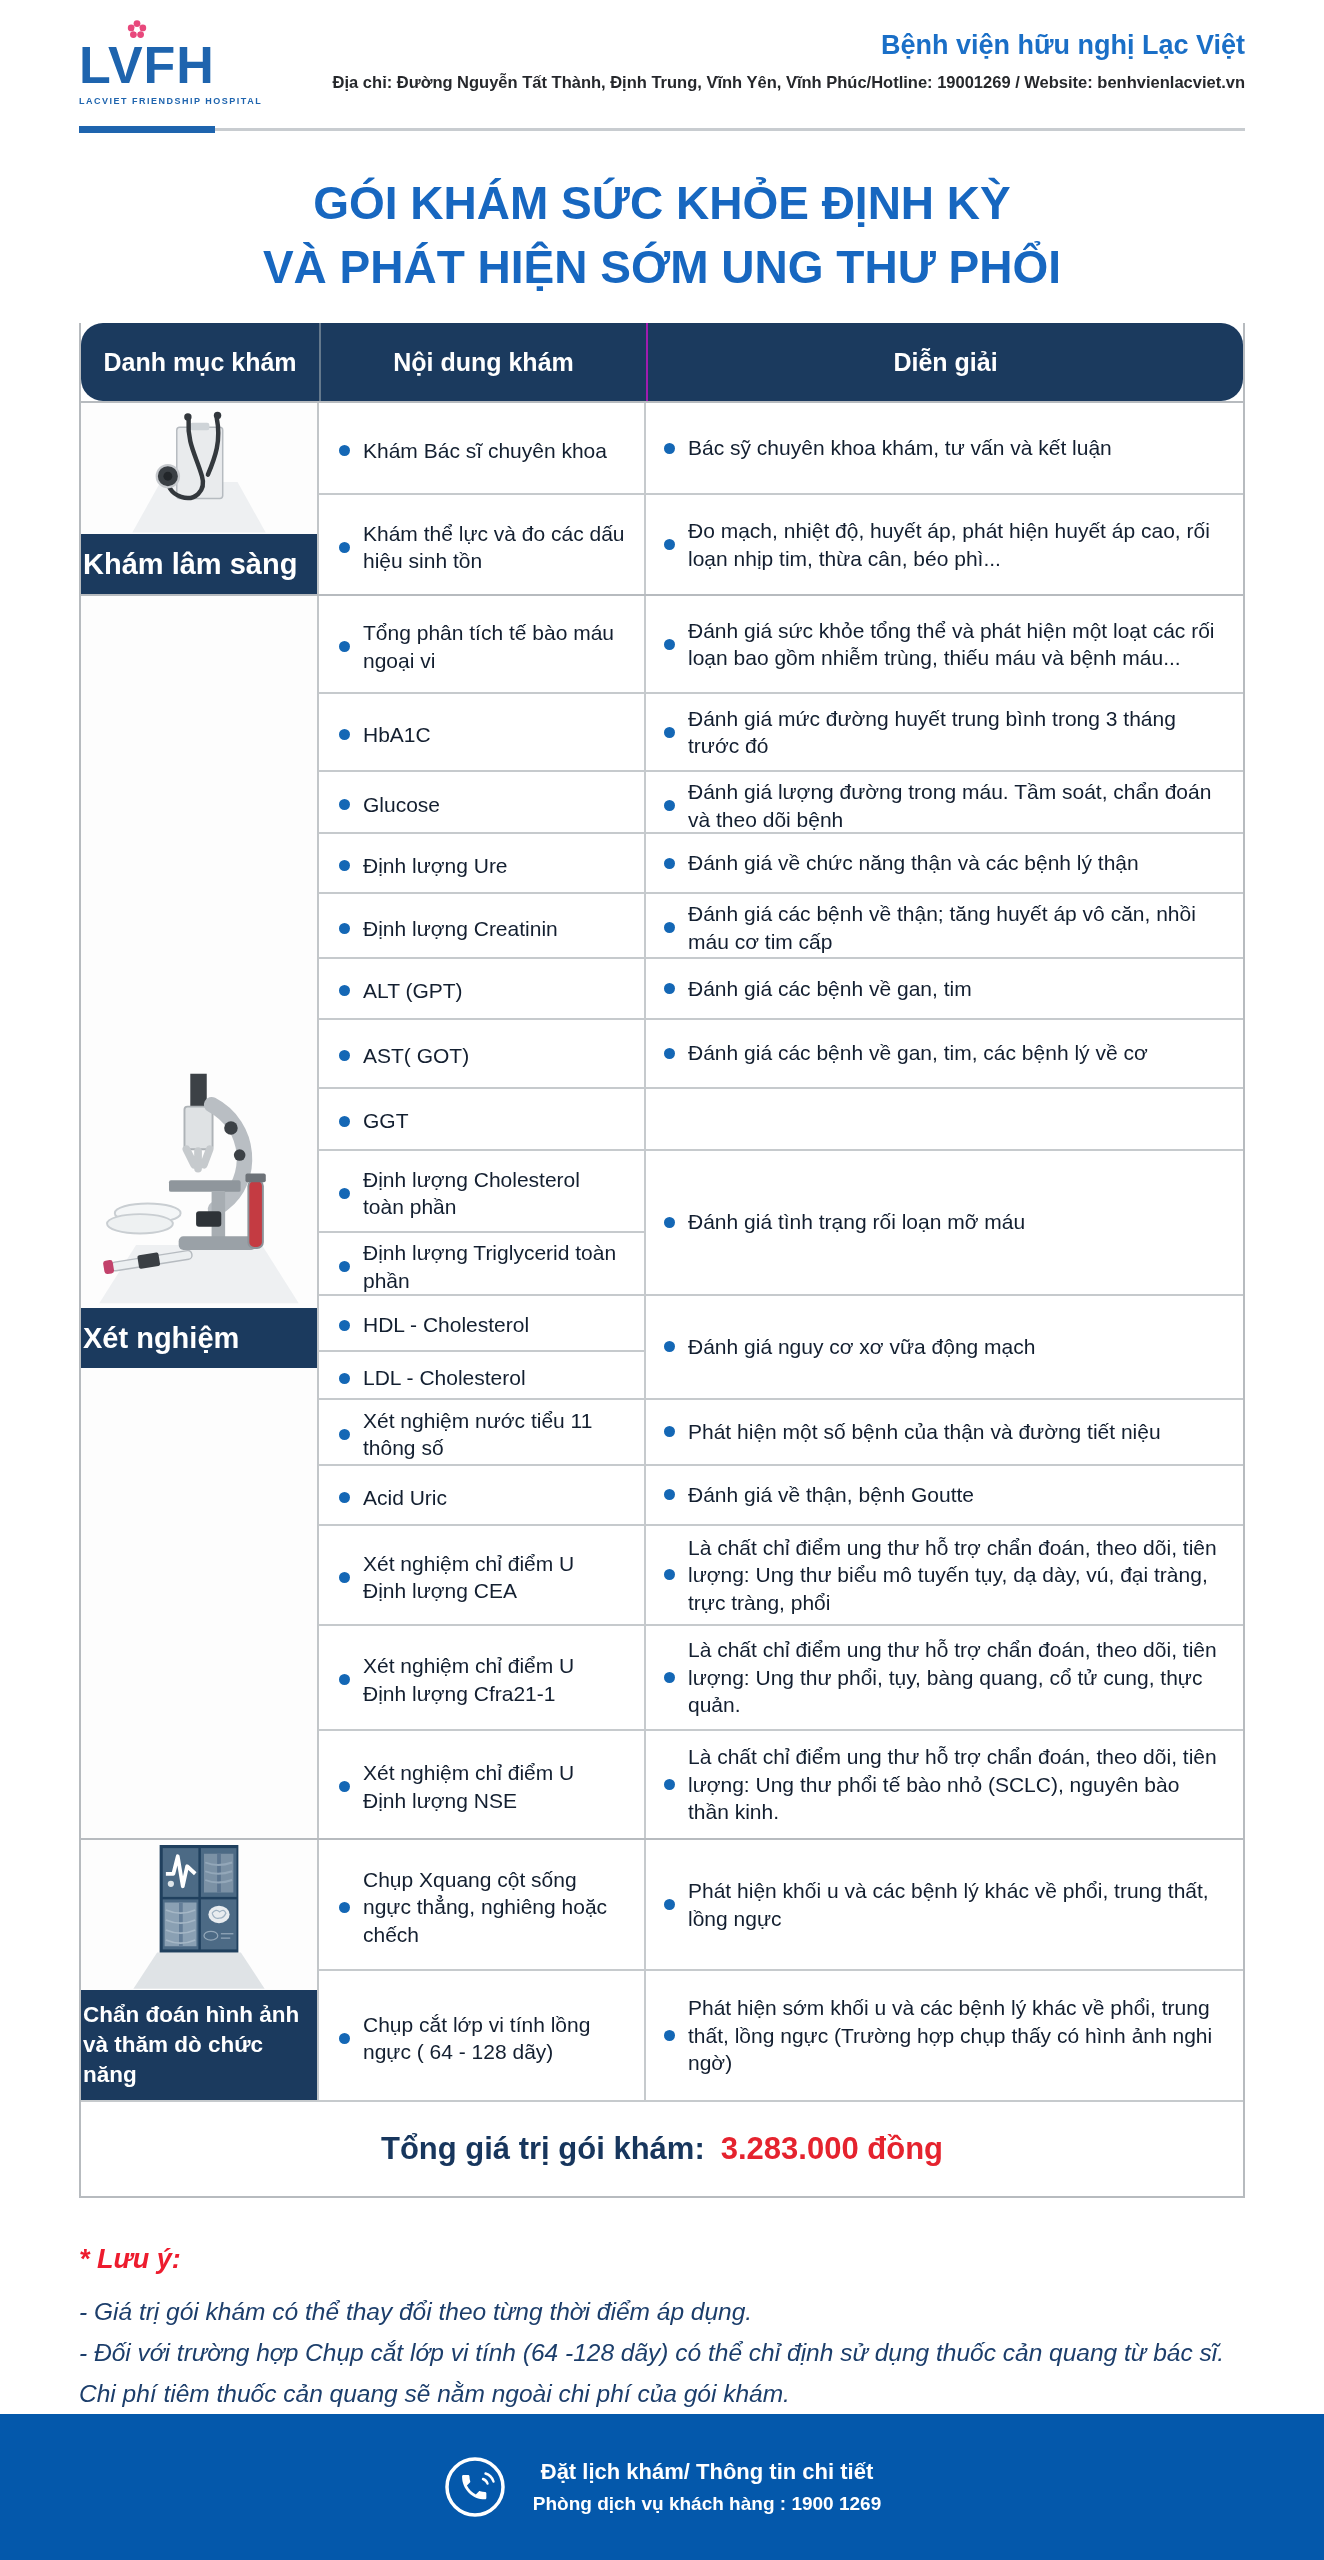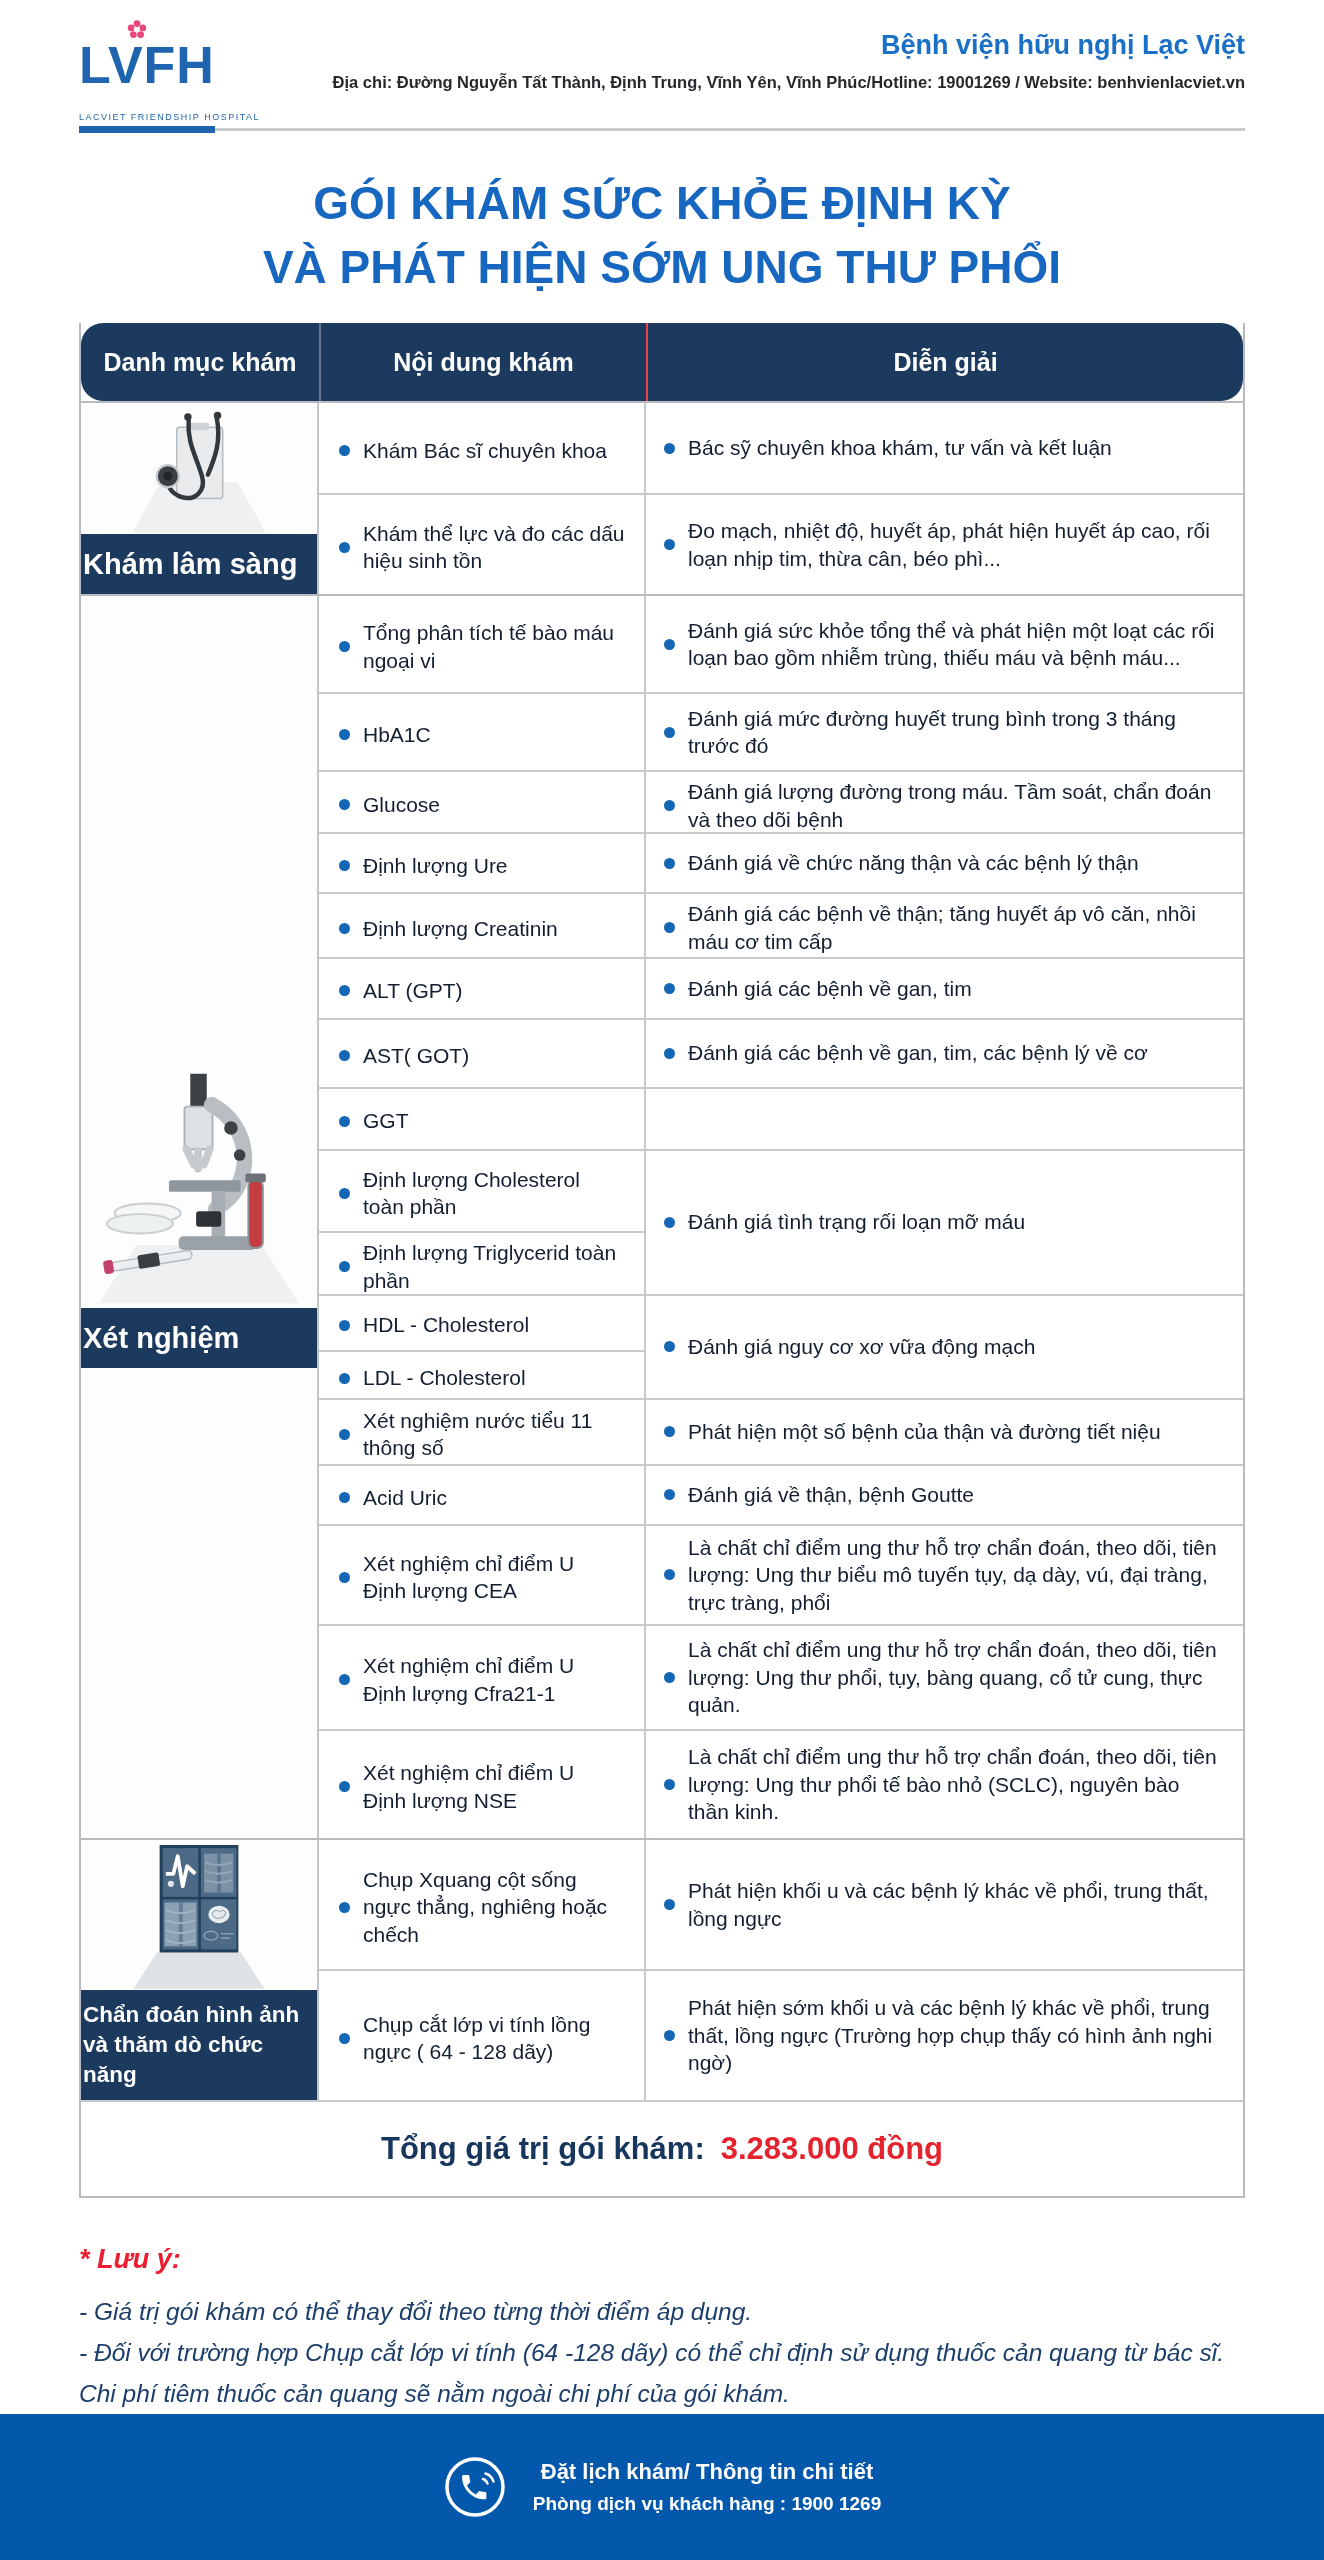--- a/index.html
+++ b/index.html
@@ -6,35 +6,35 @@
   html,body { background:#ffffff; }
   body {
     width:1324px; height:2560px; position:relative; overflow:hidden;
     font-family:"Liberation Sans", sans-serif; color:#16273c;
   }
   
   .header { position:relative; padding:22px 79px 0 79px; height:118px; }
   .logo { position:relative; width:150px; }
   .logo-flower { position:absolute; left:46px; top:-4px; width:24px; height:24px; }
   .logo-acronym { font-size:52px; font-weight:bold; color:#1e64ae; line-height:58px; letter-spacing:1px; padding-top:14px; }
-  .logo-sub { font-size:9px; font-weight:normal; color:#1e64ae; letter-spacing:1.5px; margin-top:18px; white-space:nowrap; }
+  .logo-sub { font-size:9px; font-weight:bold; color:#1e64ae; letter-spacing:1.5px; margin-top:2px; white-space:nowrap; }
   .header-right { position:absolute; right:79px; top:30px; text-align:right; }
   .hospital-name { font-size:27px; font-weight:bold; color:#1a6fc7; margin-bottom:12px; }
   .address-line { font-size:16.5px; font-weight:bold; color:#26282c; }
   .header-rule { position:relative; margin:10px 79px 0 79px; height:3px; background:#c8ccd0; }
   .header-rule::before { content:""; position:absolute; left:0; top:-2px; width:136px; height:7px; background:#1e64ae; }
   
   .title { margin-top:40px; text-align:center; font-weight:bold; color:#1767c0; font-size:46px; line-height:64px; letter-spacing:0; }
   
   .pkg-table { width:1166px; margin:24px auto 0 auto; border:2px solid #b7bbbf; border-top:none; background:#fff; }
   .thead { display:flex; background:#1b3a5e; color:#fff; height:78px; font-weight:bold; font-size:25px;border-radius:22px; }
   .th { display:flex; align-items:center; justify-content:center; }
   .th1 { width:238px; }
   .th2 { width:327px; border-left:2px solid #64788c; }
-  .th3 { flex:1; border-left:2px solid #ef4444; }
+  .th3 { flex:1; border-left:2px solid #a21caf; }
   .group { display:flex; border-top:2px solid #b7bbbf; }
   .cat { width:238px; border-right:2px solid #c2c6c9; background:#fdfdfd; display:flex; flex-direction:column; }
   .cat.center { justify-content:center; }
   .cat-art { display:flex; align-items:flex-end; justify-content:center; }
   .cat.ends .cat-art { flex:1; }
   .cat-label {
     background:#1b3a5e; color:#fff; font-weight:bold; text-align:left;
     font-size:29px; line-height:36px; padding:12px 2px; white-space:pre-line;
   }
   .cat-label.small { font-size:22.5px; line-height:30px; padding:10px 2px; }

